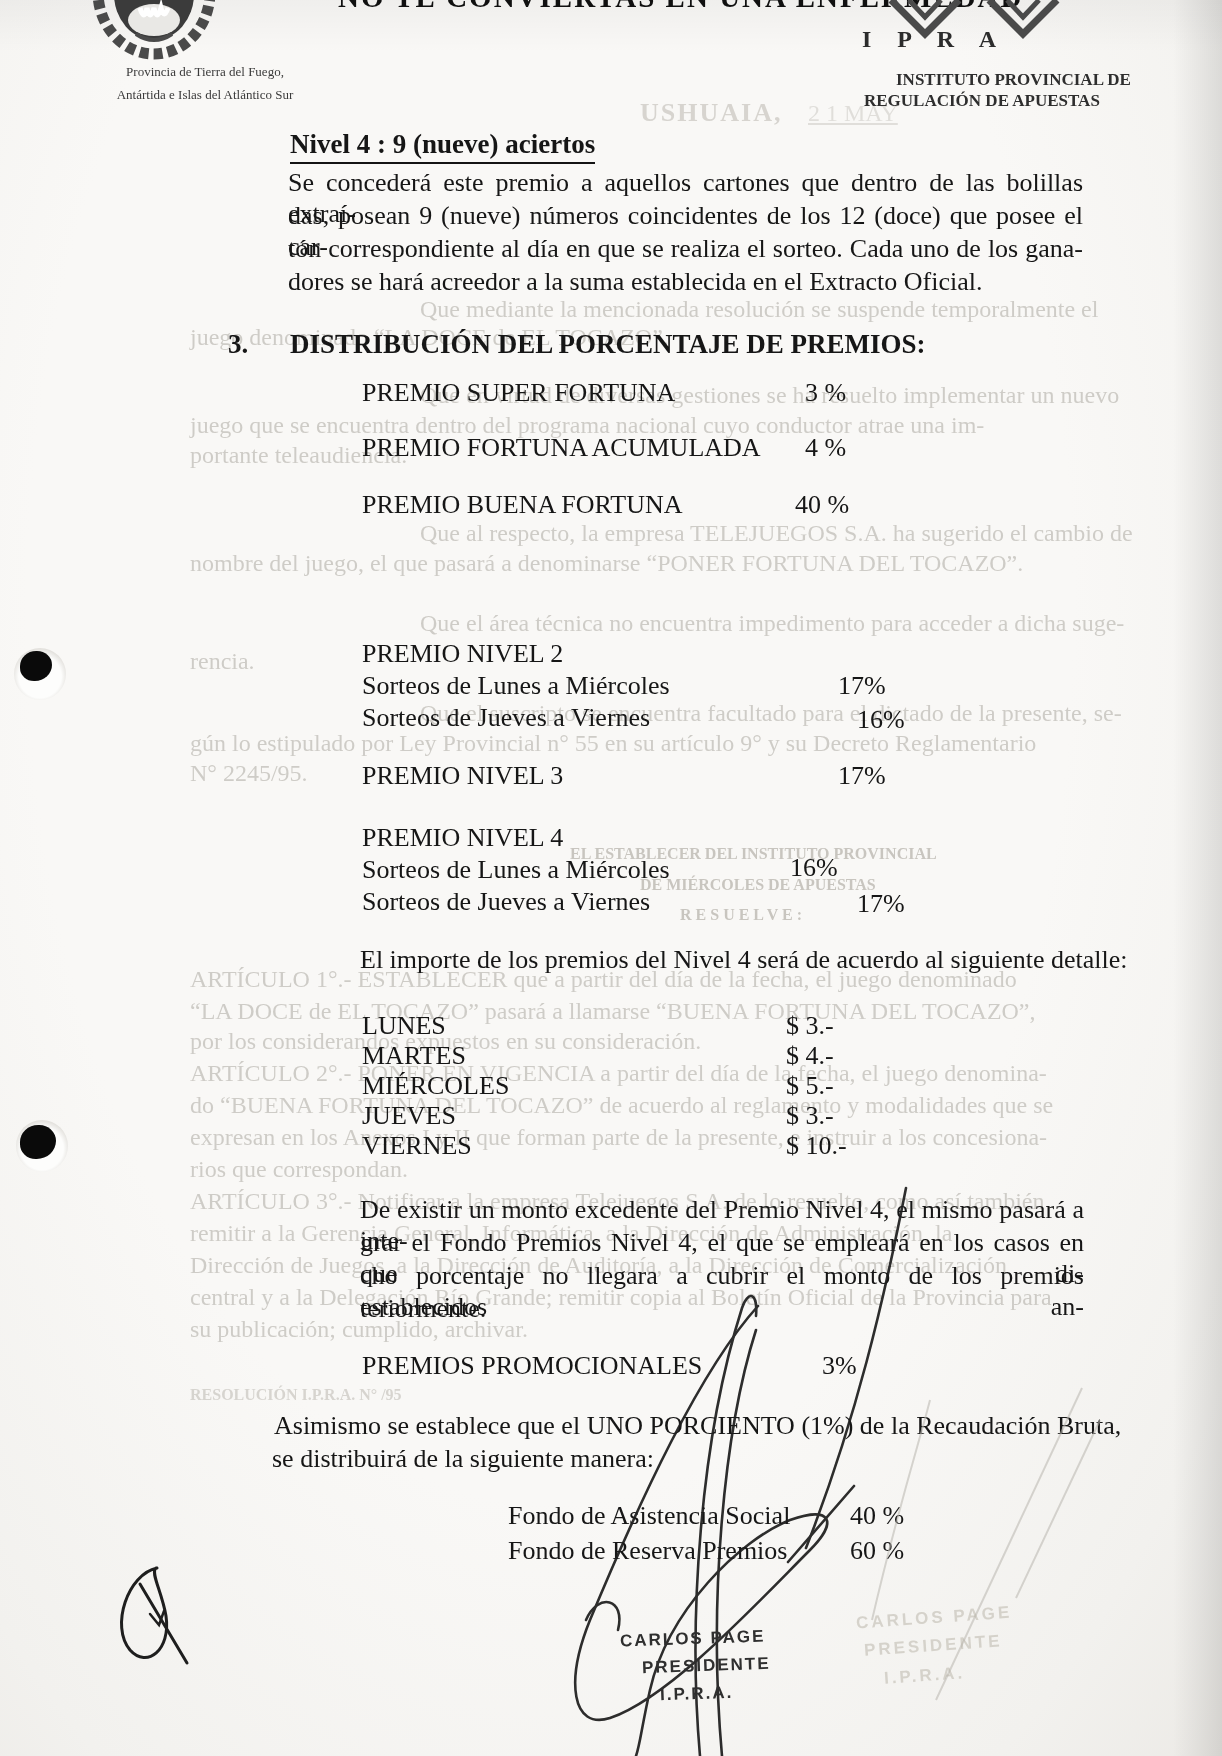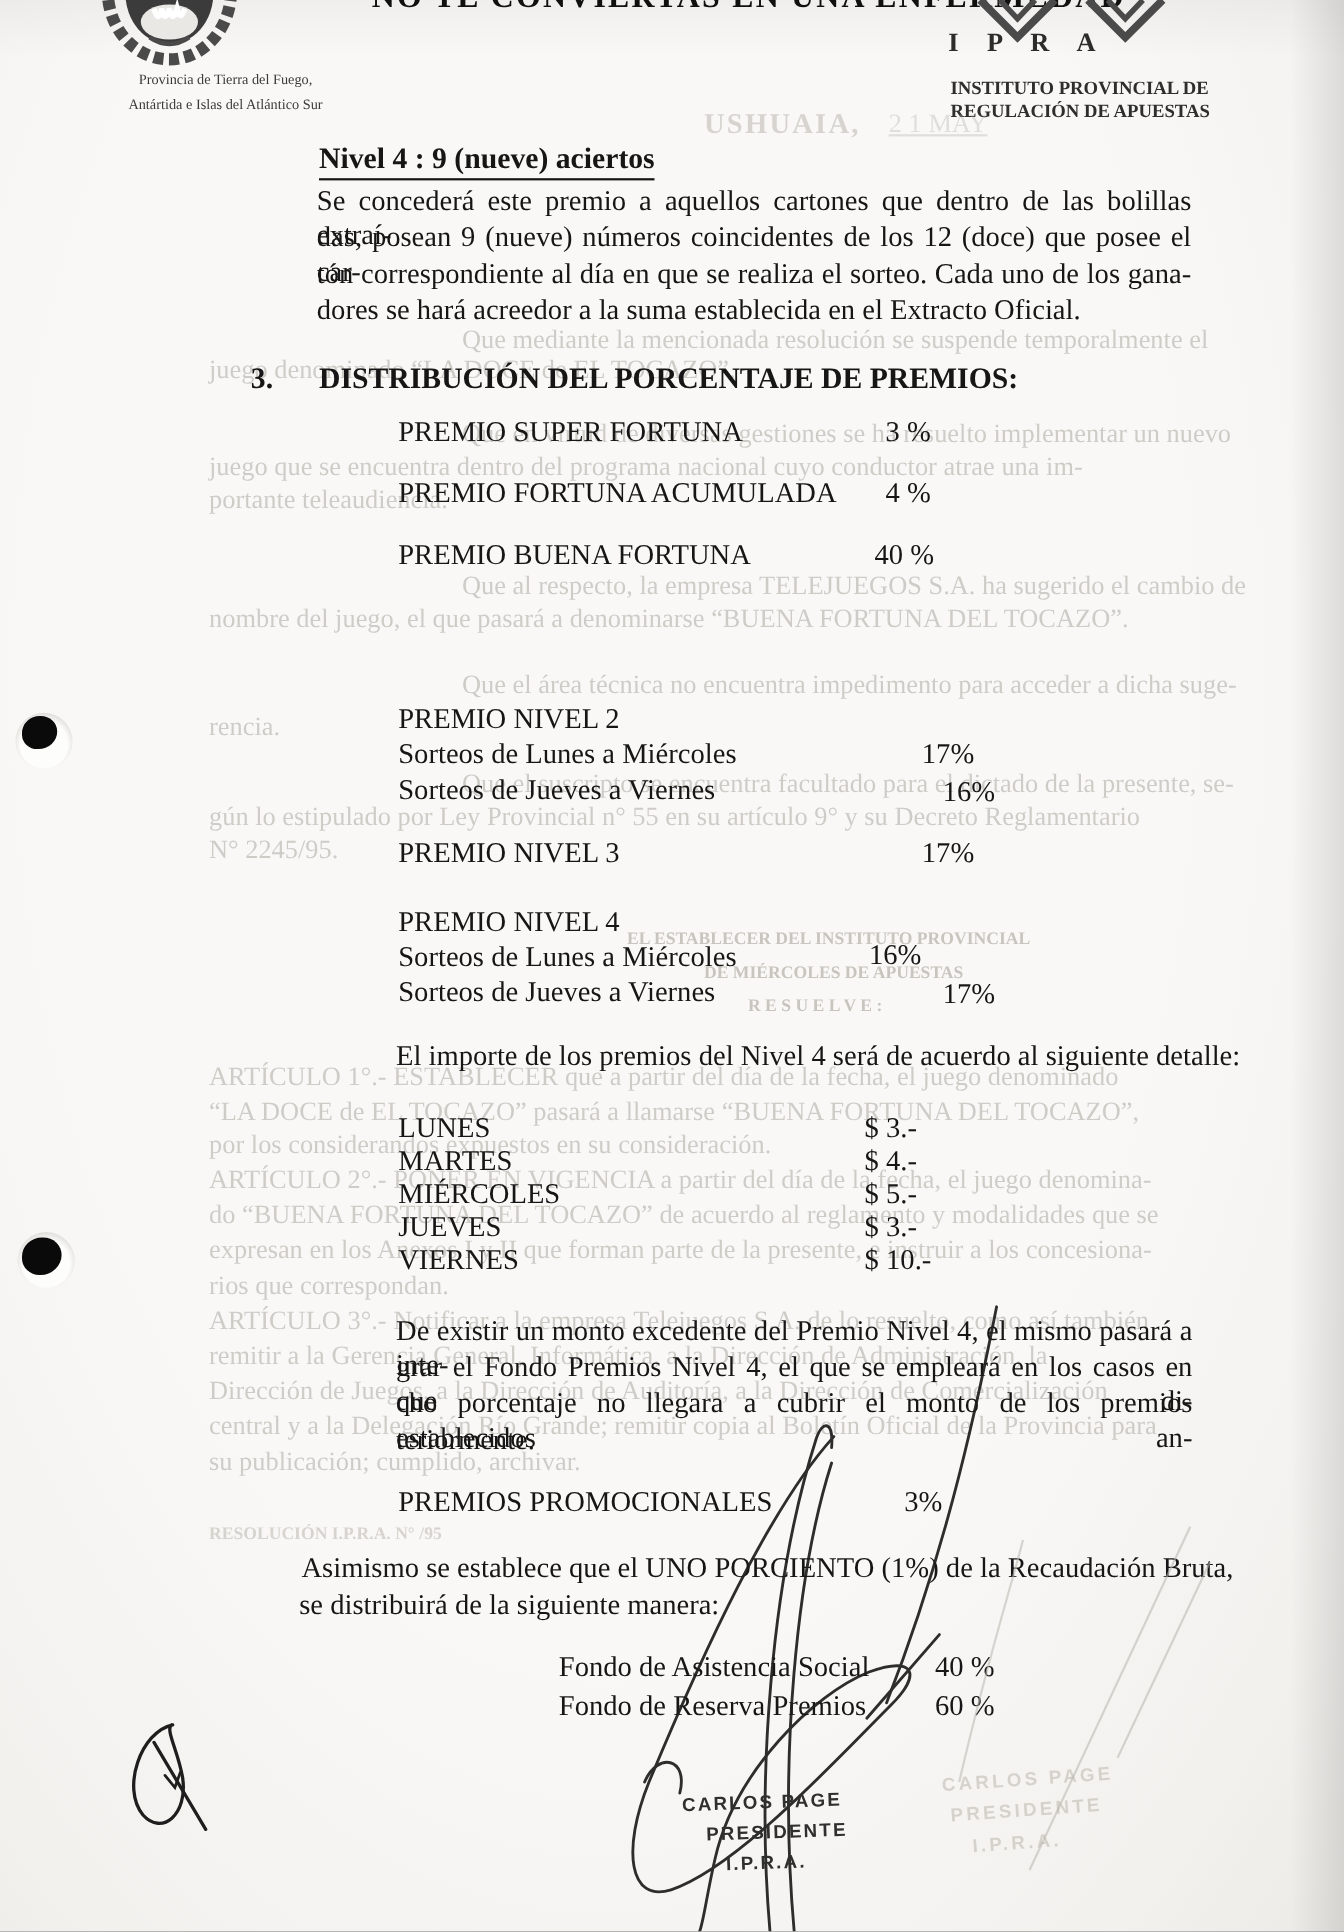--- a/index.html
+++ b/index.html
@@ -56,39 +56,39 @@
   <div class="abs province" style="left:60px; top:64px; width:290px; text-align:center;">Provincia de Tierra del Fuego,</div>
   <div class="abs province" style="left:60px; top:87px; width:290px; text-align:center;">Antártida e Islas del Atlántico Sur</div>
 
   <svg style="left:885px; top:0" width="180" height="40" viewBox="0 0 180 40">
     <path d="M6,0 L40,34 L74,0" fill="none" stroke="#4a4a4a" stroke-width="7"></path>
     <path d="M24,0 L40,17 L56,0" fill="none" stroke="#4a4a4a" stroke-width="5"></path>
     <path d="M104,0 L138,34 L172,0" fill="none" stroke="#4a4a4a" stroke-width="7"></path>
     <path d="M122,0 L138,17 L154,0" fill="none" stroke="#4a4a4a" stroke-width="5"></path>
   </svg>
   <div class="abs ipra-acronym" style="left:862px; top:26px;">I P R A</div>
-  <div class="abs ipra-sub" style="left:864px; top:70px;">INSTITUTO PROVINCIAL DE</div>
+  <div class="abs ipra-sub" style="left:896px; top:70px;">INSTITUTO PROVINCIAL DE</div>
   <div class="abs ipra-sub" style="left:864px; top:91px;">REGULACIÓN DE APUESTAS</div>
 
   <div class="abs ghostbold" style="left:640px; top:98px; font-size:26px; letter-spacing:2px; opacity:.45;">USHUAIA,</div>
   <div class="abs ghost" style="left:808px; top:100px; opacity:.35;text-decoration:underline;">2 1 MAY</div>
 
   <div class="abs body bold heading-underline" style="left:290px; top:128px; font-size:27px;">Nivel 4 : 9 (nueve) aciertos</div>
   <div class="abs body jline" style="left:288px; top:167px;">Se concederá este premio a aquellos cartones que dentro de las bolillas extraí-</div>
   <div class="abs body jline" style="left:288px; top:200px;">das, posean 9 (nueve) números coincidentes de los 12 (doce) que posee el car-</div>
   <div class="abs body jline" style="left:288px; top:233px;">tón correspondiente al día en que se realiza el sorteo. Cada uno de los gana-</div>
   <div class="abs body jlast" style="left:288px; top:266px;">dores se hará acreedor a la suma establecida en el Extracto Oficial.</div>
 
   <div class="abs ghost" style="left:420px; top:296px;">Que mediante la mencionada resolución se suspende temporalmente el</div>
   <div class="abs ghost" style="left:190px; top:324px;">juego denominado “LA DOCE de EL TOCAZO”.</div>
   <div class="abs ghost" style="left:420px; top:382px;">Que en virtud de diversas gestiones se ha resuelto implementar un nuevo</div>
   <div class="abs ghost" style="left:190px; top:412px;">juego que se encuentra dentro del programa nacional cuyo conductor atrae una im-</div>
   <div class="abs ghost" style="left:190px; top:442px;">portante teleaudiencia.</div>
   <div class="abs ghost" style="left:420px; top:520px;">Que al respecto, la empresa TELEJUEGOS S.A. ha sugerido el cambio de</div>
-  <div class="abs ghost" style="left:190px; top:550px;">nombre del juego, el que pasará a denominarse “BUENA FORTUNA DEL TOCAZO”.</div>
+  <div class="abs ghost" style="left:190px; top:550px;">nombre del juego, el que pasará a denominarse “PONER FORTUNA DEL TOCAZO”.</div>
   <div class="abs ghost" style="left:420px; top:610px;">Que el área técnica no encuentra impedimento para acceder a dicha suge-</div>
   <div class="abs ghost" style="left:190px; top:648px;">rencia.</div>
   <div class="abs ghost" style="left:420px; top:700px;">Que el suscripto se encuentra facultado para el dictado de la presente, se-</div>
   <div class="abs ghost" style="left:190px; top:730px;">gún lo estipulado por Ley Provincial n° 55 en su artículo 9° y su Decreto Reglamentario</div>
   <div class="abs ghost" style="left:190px; top:760px;">N° 2245/95.</div>
   <div class="abs ghostbold" style="left:570px; top:845px;">EL ESTABLECER DEL INSTITUTO PROVINCIAL</div>
   <div class="abs ghostbold" style="left:640px; top:876px;">DE MIÉRCOLES DE APUESTAS</div>
   <div class="abs ghostbold" style="left:680px; top:906px;">R E S U E L V E :</div>
   <div class="abs ghost" style="left:190px; top:966px;">ARTÍCULO 1°.- ESTABLECER que a partir del día de la fecha, el juego denominado</div>
   <div class="abs ghost" style="left:190px; top:998px;">“LA DOCE de EL TOCAZO” pasará a llamarse “BUENA FORTUNA DEL TOCAZO”,</div>

